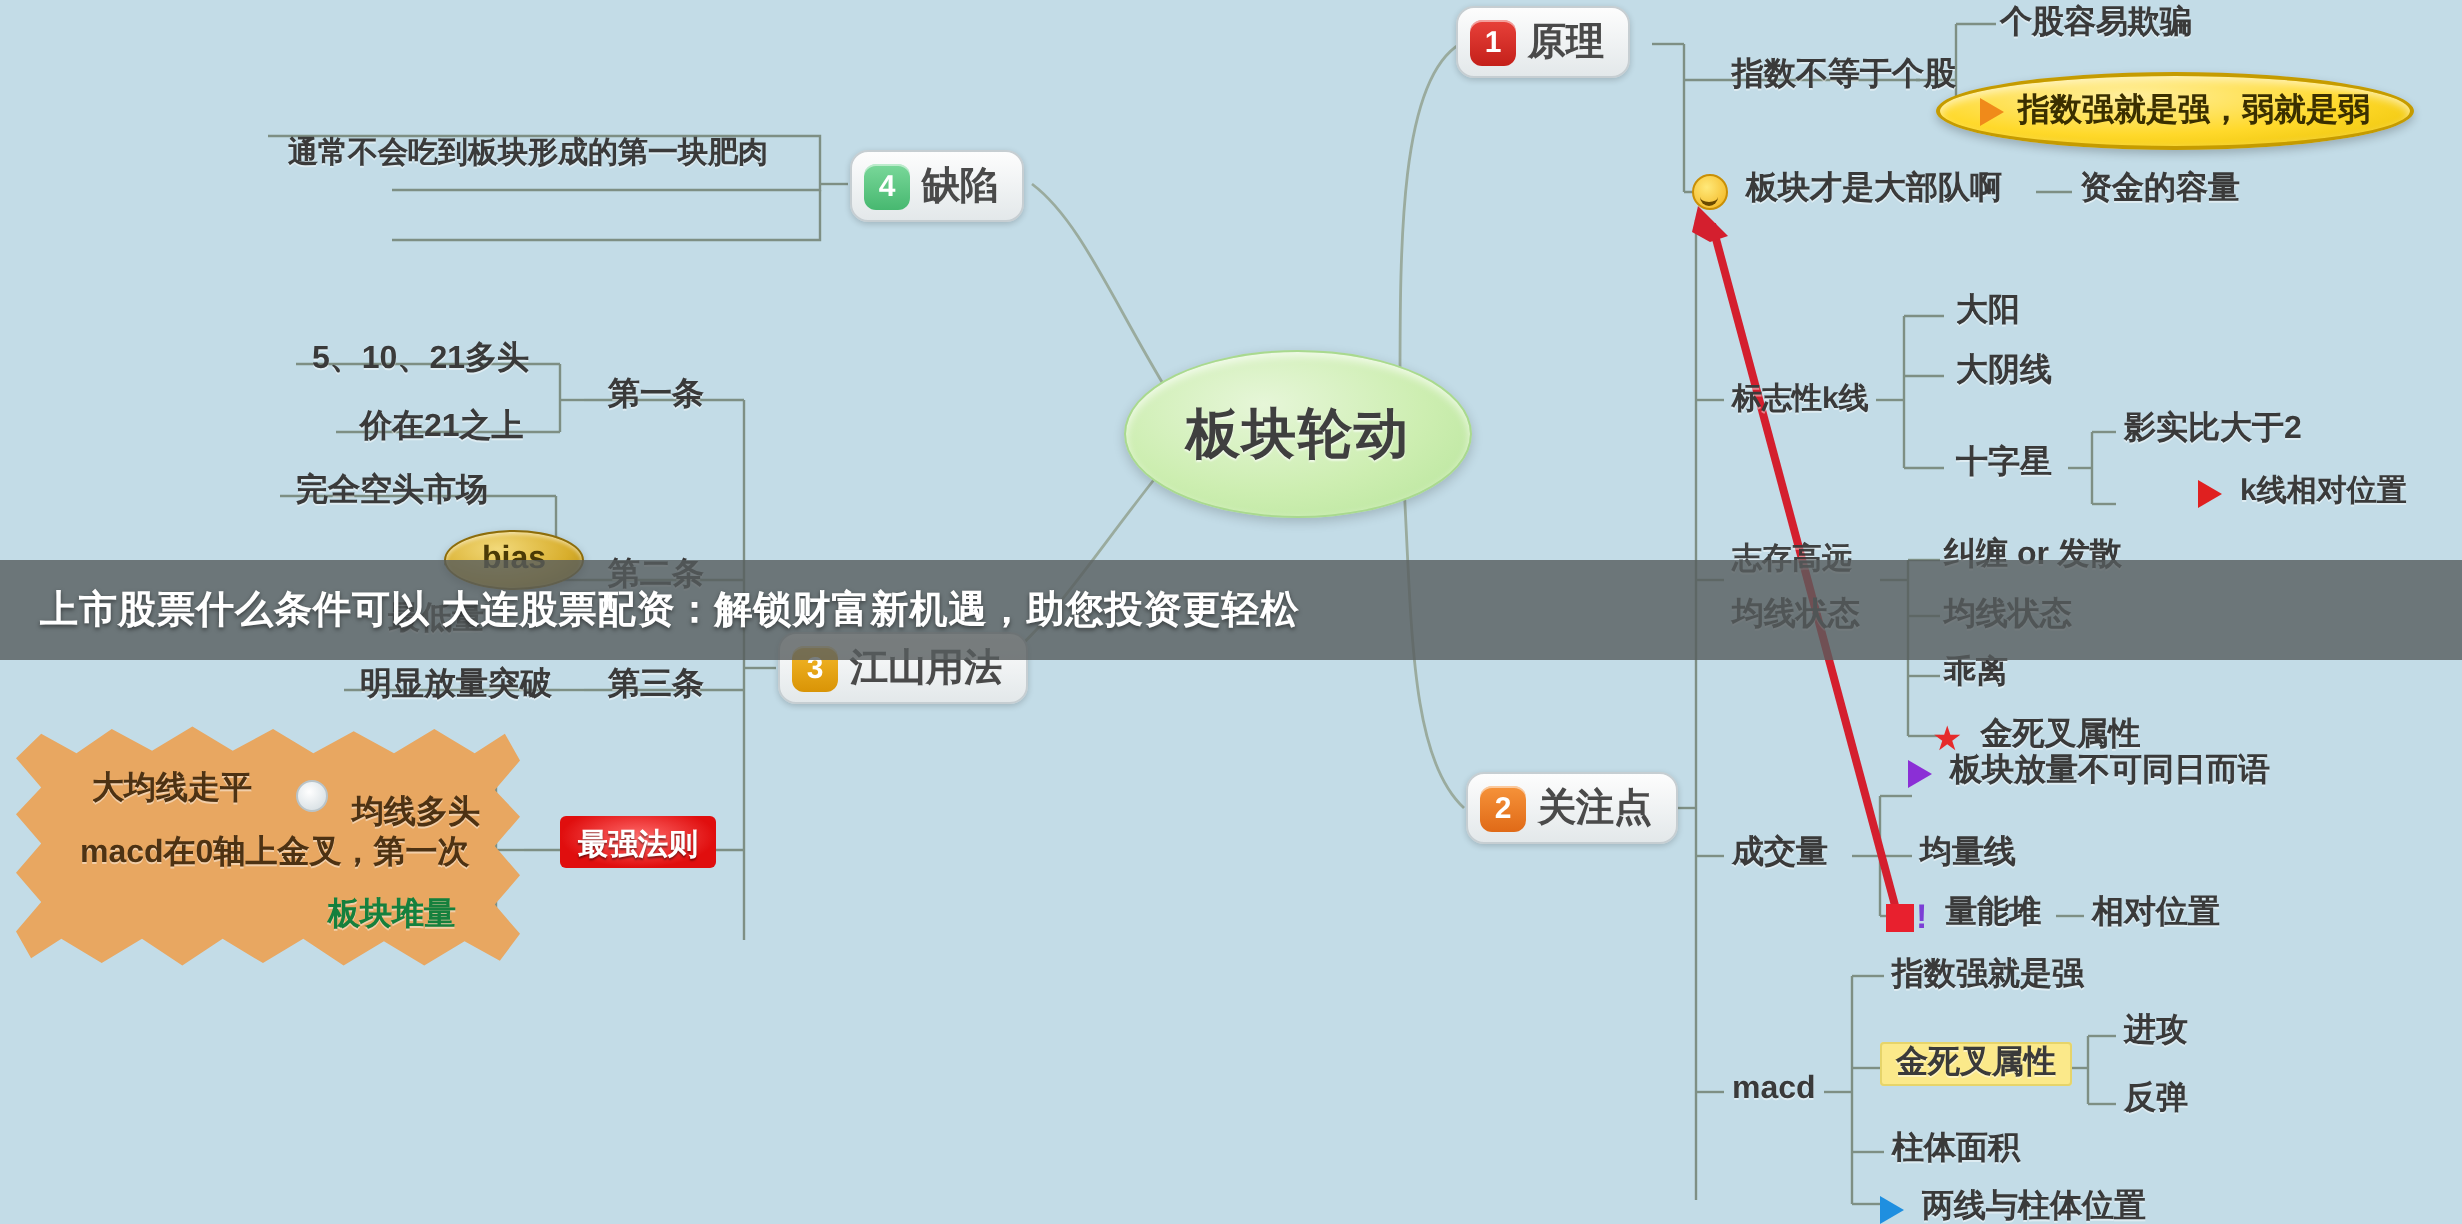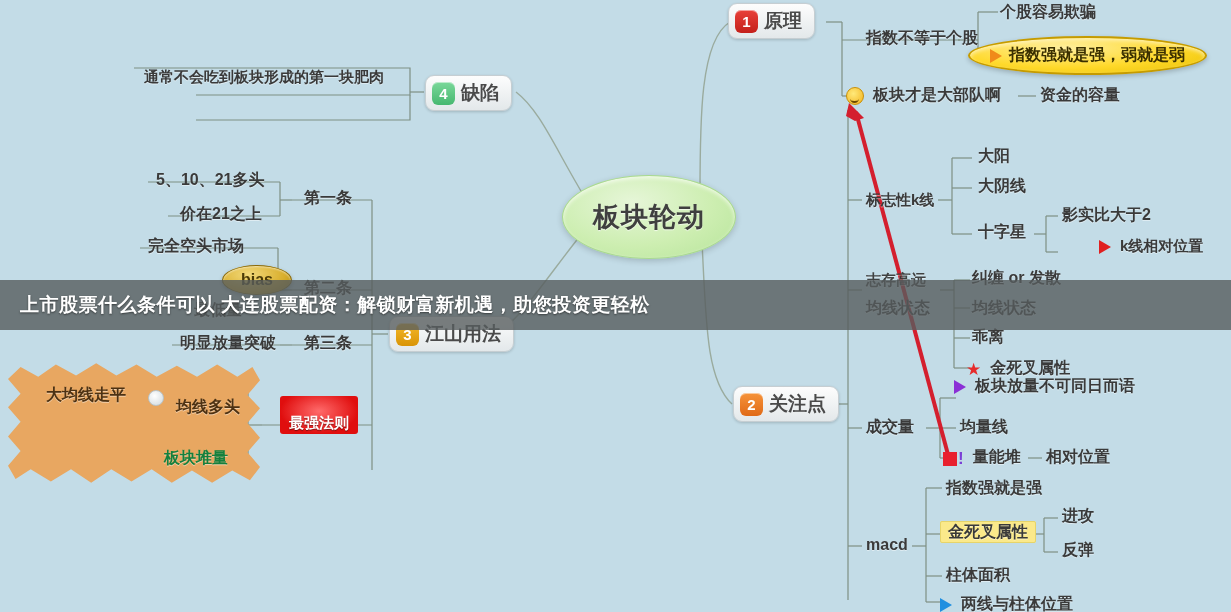--- a/index.html
+++ b/index.html
@@ -52,21 +52,21 @@
   .center span{
     font-size:27px;font-weight:bold;color:#3f3f3f;letter-spacing:1px;
     text-shadow:0 1px 1px rgba(255,255,255,.7);
   }
 
   
   .hl-green{background:#7ef03a;padding:1px 6px 2px 6px;border-radius:2px;}
   .hl-yellow{background:#fbe98a;padding:1px 7px 2px 7px;border-radius:2px;border:1px solid #e6d46a;}
   .hl-red{
     background:radial-gradient(ellipse at 50% 40%,#ff6b6b 0%,#e00e0e 70%);
-    color:#fff;padding:18px 9px 3px 9px;border-radius:3px;font-size:15px;
+    color:#fff;padding:6px 9px 3px 9px;border-radius:3px;font-size:15px;
     text-shadow:0 1px 1px rgba(0,0,0,.45);
   }
 
   
   .ell-gold{
     background:radial-gradient(ellipse at 38% 30%,#f2d97a 0%,#d8ae2c 60%,#a5830f 100%);
     border:1px solid #8c6c0b;border-radius:50%;
     padding:5px 18px;color:#4a3a06;font-weight:bold;font-size:16px;
     box-shadow:0 2px 4px rgba(0,0,0,.25), inset 0 1px 2px rgba(255,255,255,.55);
   }
@@ -270,20 +270,21 @@
   <div class="node ell-gold" style="left:222px;top:265px;">bias</div>
   <div class="node txt lg" style="left:190px;top:300px;">最低量</div>
 
   <div class="node txt lg" style="left:300px;top:333px;">第三条</div>
   <div class="node txt lg" style="left:176px;top:333px;">明显放量突破</div>
 
   <div class="cloud" style="left:8px;top:362px;width:252px;height:122px;"></div>
   <div class="node txt lg" style="left:42px;top:385px;color:#4d3213;">大均线走平</div>
   <div class="node" style="left:148px;top:390px;width:14px;height:14px;border-radius:50%;background:radial-gradient(circle at 40% 35%,#ffffff,#cfd9de);border:1px solid #b9c4c9;"></div>
   <div class="node txt lg" style="left:172px;top:385px;color:#4d3213;margin-top:12px;">均线多头</div>
+  <div class="node txt lg" style="left:36px;top:417px;color:#4d3213;">macd在0轴上金叉，第一次</div>
   <div class="node txt lg" style="left:160px;top:448px;color:#15803d;">板块堆量</div>
   <div class="node" style="left:280px;top:413px;">
     <span class="txt hl-red">最强法则</span>
   </div>
 
   <div class="node txt lg" style="left:862px;top:28px;">指数不等于个股</div>
   <div class="node txt lg" style="left:996px;top:2px;">个股容易欺骗</div>
   <div class="node ell-yellow" style="left:968px;top:36px;">
     <span class="tri orange"></span>
     <span>指数强就是强，弱就是弱</span>

